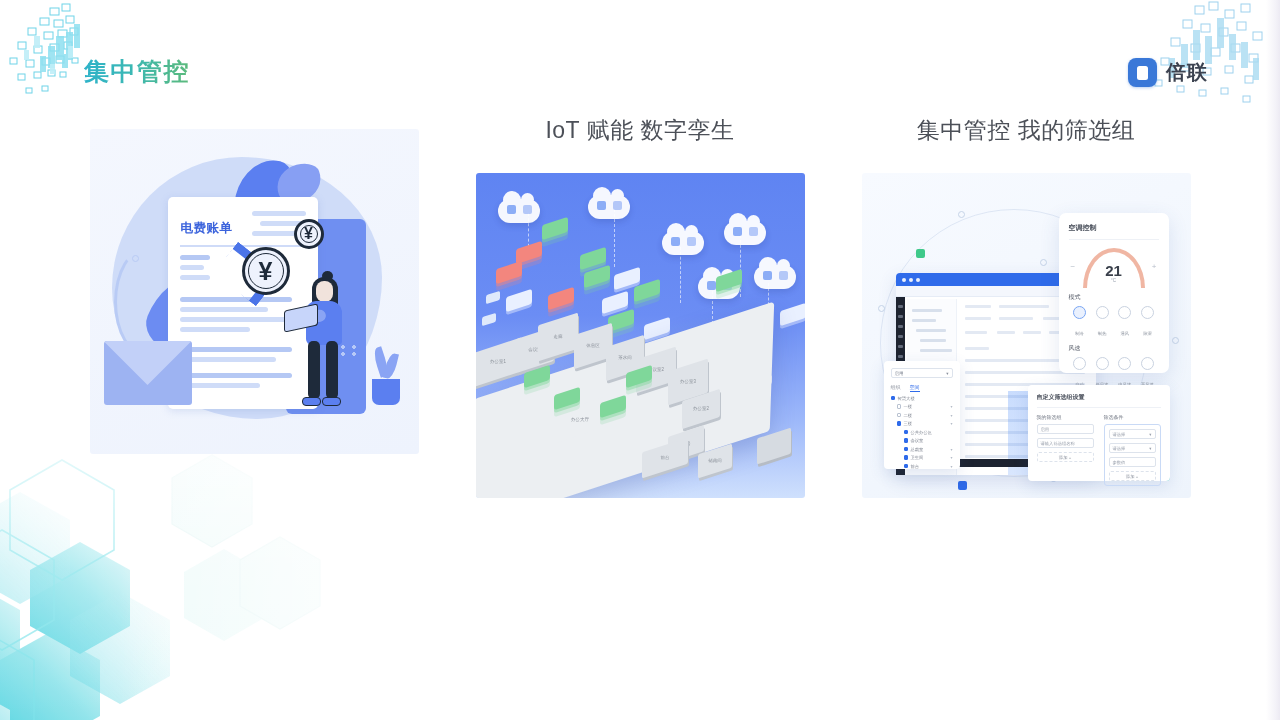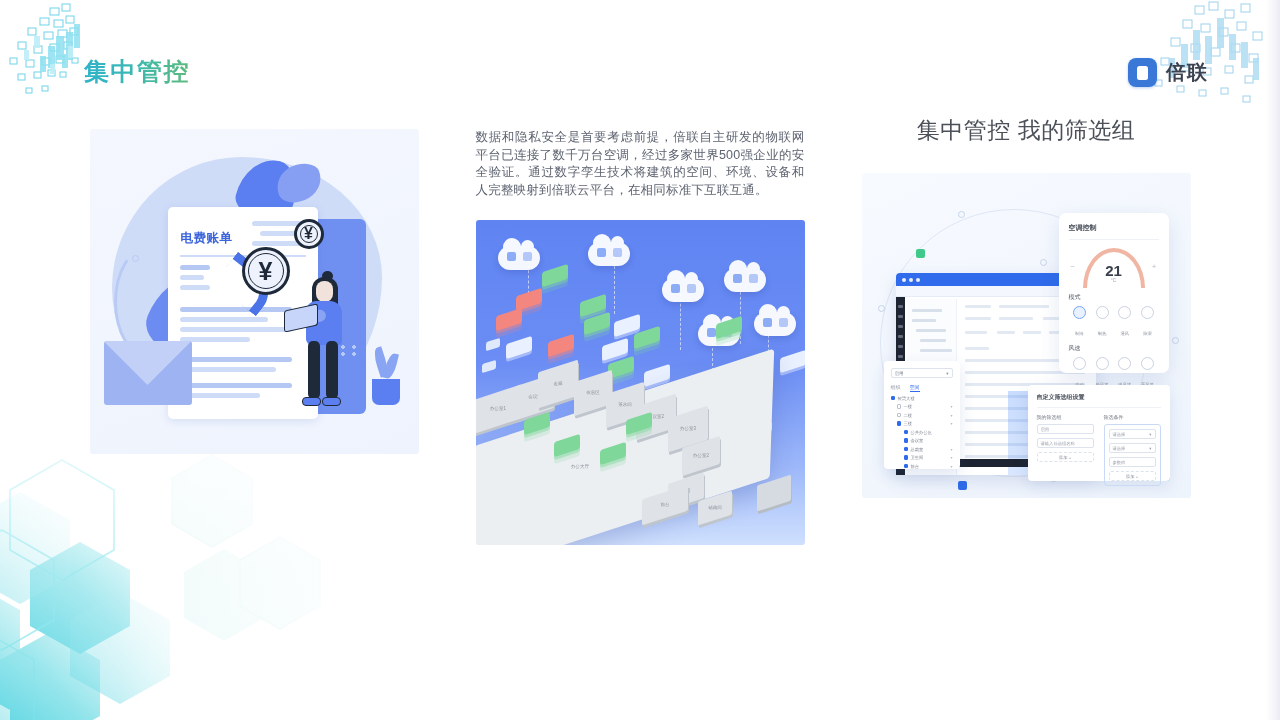--- a/index.html
+++ b/index.html
@@ -119,21 +119,21 @@
   }
   .f1-backcard::after {
     content:""; position:absolute; right: 8px; top: 125px; width: 18px; height: 12px;
     background:
       radial-gradient(circle 2px at 3px 3px, #b7c9f7 99%, transparent 100%),
       radial-gradient(circle 2px at 14px 3px, #b7c9f7 99%, transparent 100%),
       radial-gradient(circle 2px at 3px 10px, #b7c9f7 99%, transparent 100%),
       radial-gradient(circle 2px at 14px 10px, #b7c9f7 99%, transparent 100%);
   }
   .f1-doc {
-    position: absolute; left: 78px; top: 78px; width: 150px; height: 212px;
+    position: absolute; left: 78px; top: 68px; width: 150px; height: 212px;
     background: #fff; border-radius: 5px;
     box-shadow: 0 2px 8px rgba(90,120,200,.18);
     text-decoration: underline;
   }
   .f1-doc-title {
     position: absolute; left: 13px; top: 23px;
     font-size: 12.5px; font-weight: 700; color: #3b63dc; letter-spacing: .5px;
   }
   .f1-doc-rule { position: absolute; left: 12px; top: 48px; width: 126px; height: 1.5px; background: #cfdbf8; }
   .f1-line { position: absolute; height: 5px; border-radius: 3px; background: #cfdcf8; }
@@ -554,21 +554,21 @@
       <div class="f1-shoe" style="left:212px;top:268px;"></div>
       <div class="f1-shoe" style="left:232px;top:268px;"></div>
 
       <div class="f1-leaf" style="left:286px;top:218px;width:10px;height:30px;transform:rotate(-18deg);"></div>
       <div class="f1-leaf" style="left:296px;top:224px;width:10px;height:26px;transform:rotate(14deg);"></div>
       <div class="f1-plant-pot"></div>
     </div>
   </div>
 
   <div class="col">
-    <div class="col-body">数据和隐私安全是首要考虑前提，倍联自主研发的物联网平台已连接了数千万台空调，经过多家世界500强企业的安全验证。通过数字孪生技术将建筑的空间、环境、设备和人完整映射到倍联云平台，在相同标准下互联互通。</div>
+    <div class="col-head">IoT 赋能 数字孪生</div>
     <div class="col-fig fig2">
 
         <div class="f2-stem" style="left:52px;top:40px;height:44px;"></div>
         <div class="f2-stem" style="left:138px;top:36px;height:58px;"></div>
         <div class="f2-stem" style="left:204px;top:74px;height:56px;"></div>
         <div class="f2-stem" style="left:264px;top:62px;height:62px;"></div>
         <div class="f2-stem" style="left:236px;top:118px;height:58px;"></div>
         <div class="f2-stem" style="left:292px;top:110px;height:56px;"></div>
 
         <div class="f2-cloud" style="left:22px;top:26px;">

